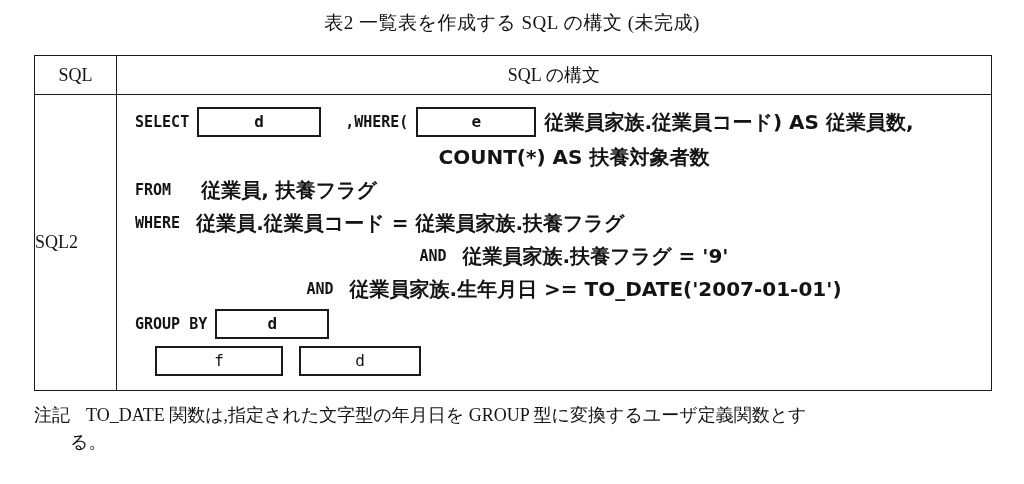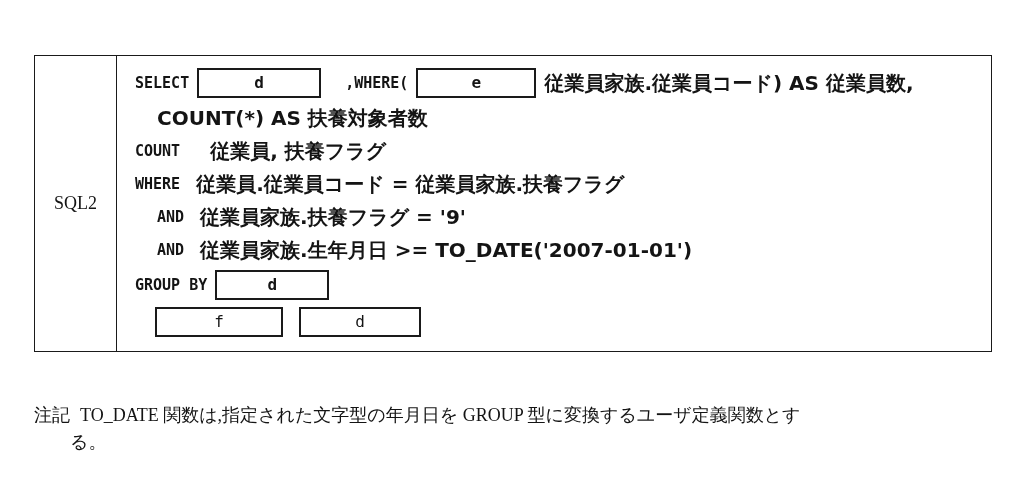--- a/index.html
+++ b/index.html
@@ -50,21 +50,20 @@
     font-weight: normal;
   }
   .col-label { width: 82px; }
 
   .hdr-left, .hdr-right {
     height: 38px;
     text-align: center;
     font-size: 18px;
   }
   .cell-sql-label {
-    text-align: center;
     font-size: 18px;
     vertical-align: middle;
   }
 
   
   .sqlbody {
     padding: 12px 0 14px 18px;
     font-family: "DejaVu Sans Mono", monospace;
     font-size: 15px;
     line-height: 1.0;
@@ -75,21 +74,21 @@
     min-height: 26px;
     margin-bottom: 7px;
     white-space: nowrap;
     font-weight: bold;
   }
   .kw { letter-spacing: 0px; }
   .jp {
     font-family: "DejaVu Sans", "Liberation Sans", sans-serif;
     font-size: 20px;
   }
-  .indent1 { padding-left: 22px; }
+  .indent1 { padding-left: 22px; justify-content: center; }
 
   
   .blank {
     display: inline-block;
     border: 2px solid #1a1a1a;
     background: #fff;
     text-align: center;
     font-family: "DejaVu Sans Mono", monospace;
     font-size: 16px;
     height: 26px;
@@ -114,55 +113,60 @@
 
   
   .note {
     position: absolute;
     left: 34px;
     top: 402px;
     width: 960px;
     font-size: 18px;
     line-height: 1.5;
   }
-  .note .note-head { margin-right: 10px; }
+  .note .note-head { margin-right: 16px; }
   .note .note-2nd { display: block; padding-left: 36px; }
 </style>
 </head>
 <body>
 
 <div class="page">
 
+  <div class="caption">表2  一覧表を作成する SQL の構文 (未完成)</div>
 
   <table class="tbl">
     <colgroup>
       <col class="col-label">
       <col>
     </colgroup>
     <tbody>
       <tr>
+        <th class="hdr-left">SQL</th>
+        <th class="hdr-right">SQL の構文</th>
+      </tr>
+      <tr>
         <td class="cell-sql-label">SQL2</td>
         <td>
           <div class="sqlbody">
 
             <div class="line">
               <span class="kw">SELECT</span>
               <span class="blank blank-d1">d</span>
               <span class="gap-s"></span>
               <span class="kw">,WHERE(</span>
               <span class="blank blank-e">e</span>
               <span class="jp">従業員家族.従業員コード) AS 従業員数,</span>
             </div>
 
             <div class="line indent1">
               <span class="jp">COUNT(*) AS 扶養対象者数</span>
             </div>
 
             <div class="line">
-              <span class="kw">COUNT</span>
+              <span class="kw">FROM</span>
               <span class="gap-m"></span>
               <span class="jp">従業員, 扶養フラグ</span>
             </div>
 
             <div class="line">
               <span class="kw">WHERE</span>
               <span class="gap-s"></span>
               <span class="jp">従業員.従業員コード = 従業員家族.扶養フラグ</span>
             </div>
 

